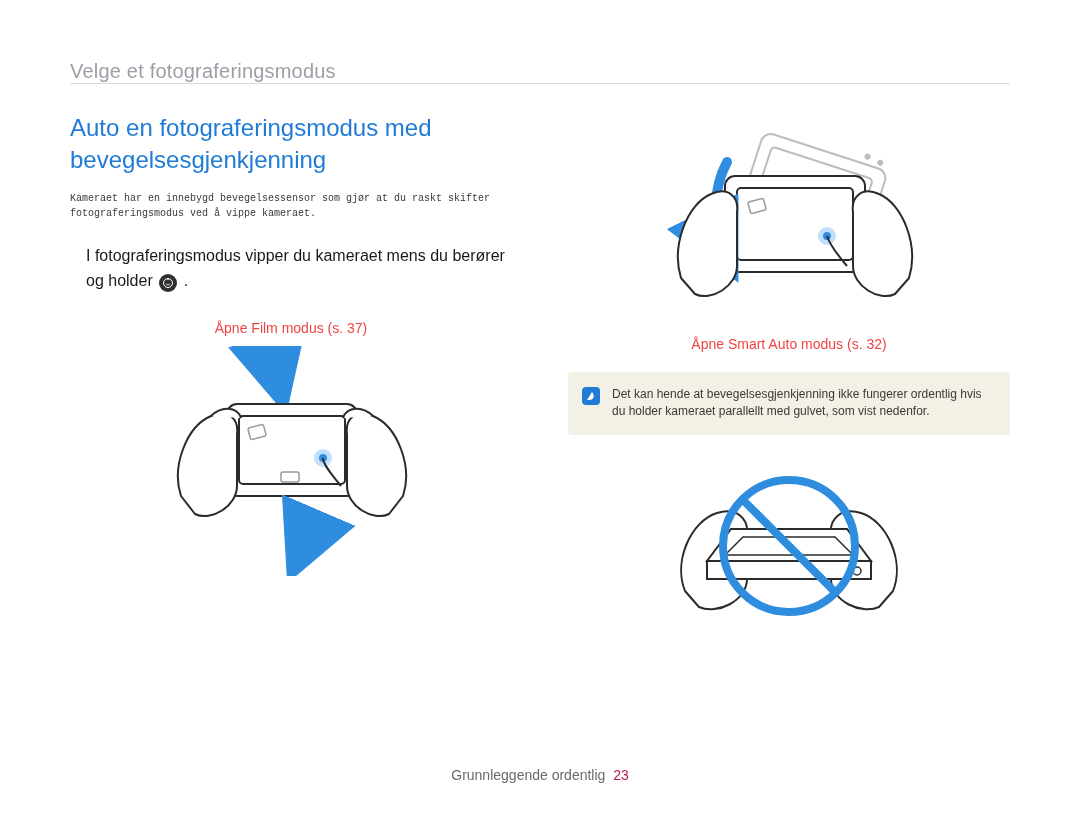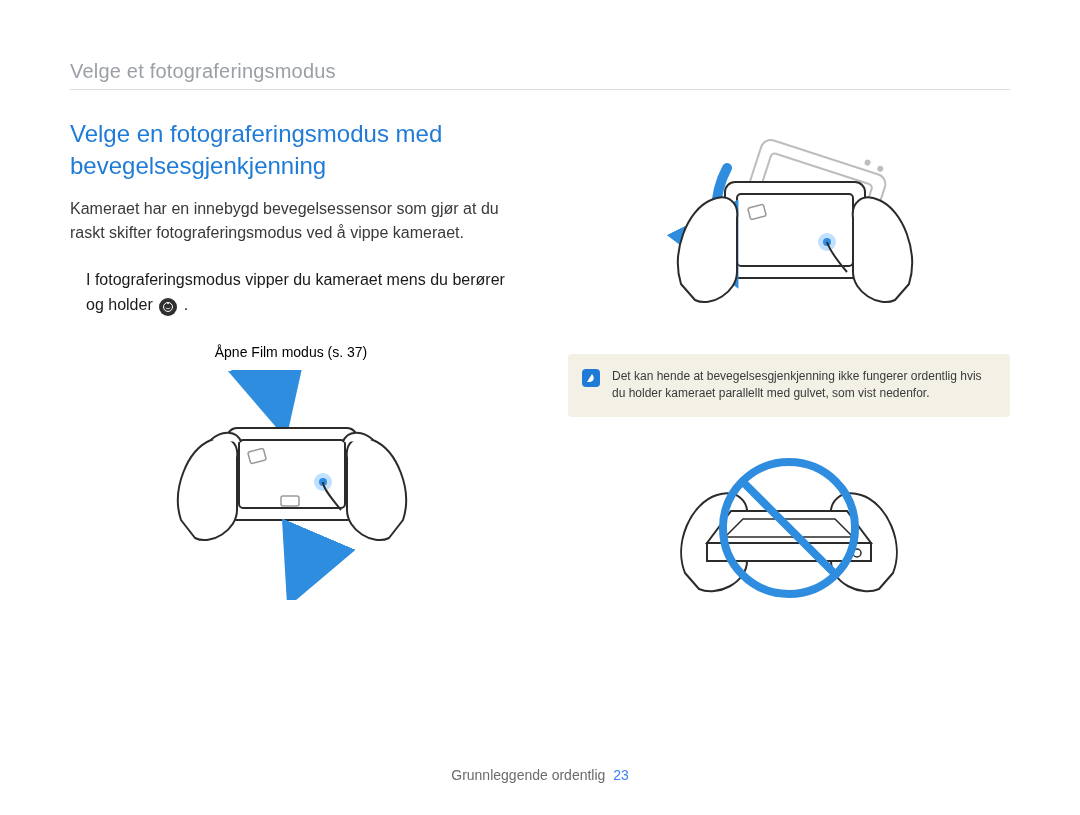--- a/index.html
+++ b/index.html
@@ -17,43 +17,44 @@
     height: 815px;
     box-sizing: border-box;
     padding: 60px 70px 40px 70px;
   }
   .breadcrumb {
     color: #9aa0a6;
     font-size: 20px;
     font-weight: 300;
     letter-spacing: 0.2px;
     border-bottom: 1px solid #dcdcdc;
-    padding-bottom: 6px;
+    padding-bottom: 0;
     margin-bottom: 28px;
   }
   .columns {
     display: flex;
     gap: 56px;
   }
   .col {
     flex: 1 1 0;
     min-width: 0;
   }
   h2.section-title {
     color: #1f7bd6;
     font-weight: 400;
     font-size: 24px;
     line-height: 1.35;
     margin: 0 0 14px 0;
   }
   .body-text {
-    font-size: 16px;
+    font-size: 10px;
     line-height: 1.5;
     color: #3a3a3a;
     margin: 0 0 22px 0;
+    font-family: Liberation Mono, monospace;
   }
   .instruction {
     font-size: 16px;
     line-height: 1.6;
     color: #1a1a1a;
     margin: 0 0 26px 16px;
   }
   .mode-icon {
     display: inline-flex;
     align-items: center;
@@ -64,21 +65,21 @@
     background: #2f2f2f;
     color: #fff;
     font-size: 10px;
     vertical-align: -3px;
     margin: 0 2px;
   }
   .mode-icon svg { display:block; }
   .caption {
     text-align: center;
     font-size: 14px;
-    color: #000000;
+    color: #ef4444;
     margin: 8px 0 10px 0;
   }
   .illus-box {
     display: flex;
     align-items: center;
     justify-content: center;
   }
   .illus-box svg { display:block; }
 
   .note-box {
@@ -108,33 +109,33 @@
   }
   .footer {
     position: absolute;
     bottom: 32px;
     left: 0;
     width: 100%;
     text-align: center;
     font-size: 14px;
     color: #6b6b6b;
   }
-  .footer .pnum { color: #3b82f6; margin-top: 47px; }
+  .footer .pnum { color: #be185d; margin-top: 47px; }
 </style>
 </head>
 <body>
 
 <div class="page">
 
   <div class="breadcrumb">Velge et fotograferingsmodus</div>
 
   <div class="columns">
 
     <div class="col">
-      <h2 class="section-title">Velge en fotograferingsmodus med bevegelsesgjenkjenning</h2>
+      <h2 class="section-title">Auto en fotograferingsmodus med bevegelsesgjenkjenning</h2>
 
       <p class="body-text">Kameraet har en innebygd bevegelsessensor som gjør at du raskt skifter fotograferingsmodus ved å vippe kameraet.</p>
 
       <p class="instruction">
         <span>I fotograferingsmodus vipper du kameraet mens du berører og holder </span>
         <span class="mode-icon">
           <svg width="12" height="12" viewBox="0 0 24 24">
             <circle cx="12" cy="12" r="9" fill="none" stroke="#fff" stroke-width="2"></circle>
             <circle cx="12" cy="5" r="1.6" fill="#fff"></circle>
             <path d="M8 14 A5 5 0 0 0 16 14" fill="none" stroke="#fff" stroke-width="1.6" stroke-linecap="round"></path>
@@ -216,20 +217,21 @@
           <g fill="#fff" stroke="#2b2b2b" stroke-width="2" stroke-linejoin="round">
             <path d="M52 160 C 42 128 58 86 82 76 C 100 68 110 80 108 94 L108 148 C 108 168 82 184 66 176 Z"></path>
           </g>
           <g fill="#fff" stroke="#2b2b2b" stroke-width="2" stroke-linejoin="round">
             <path d="M280 160 C 290 128 274 86 250 76 C 232 68 222 80 224 94 L224 148 C 224 168 250 184 266 176 Z"></path>
             <path d="M218 148 C 206 134 200 124 198 118"></path>
           </g>
         </svg>
       </div>
 
+      <div class="caption">Åpne Smart Auto modus (s. 32)</div>
 
       <div class="note-box">
         <span class="note-icon">
           <svg width="12" height="12" viewBox="0 0 24 24">
               <path d="M4 20 L14 4 C 20 12 18 18 10 20 Z" fill="#fff"></path>
             </svg>
         </span>
         <div class="note-text">Det kan hende at bevegelsesgjenkjenning ikke fungerer ordentlig hvis du holder kameraet parallellt med gulvet, som vist nedenfor.</div>
       </div>
 

